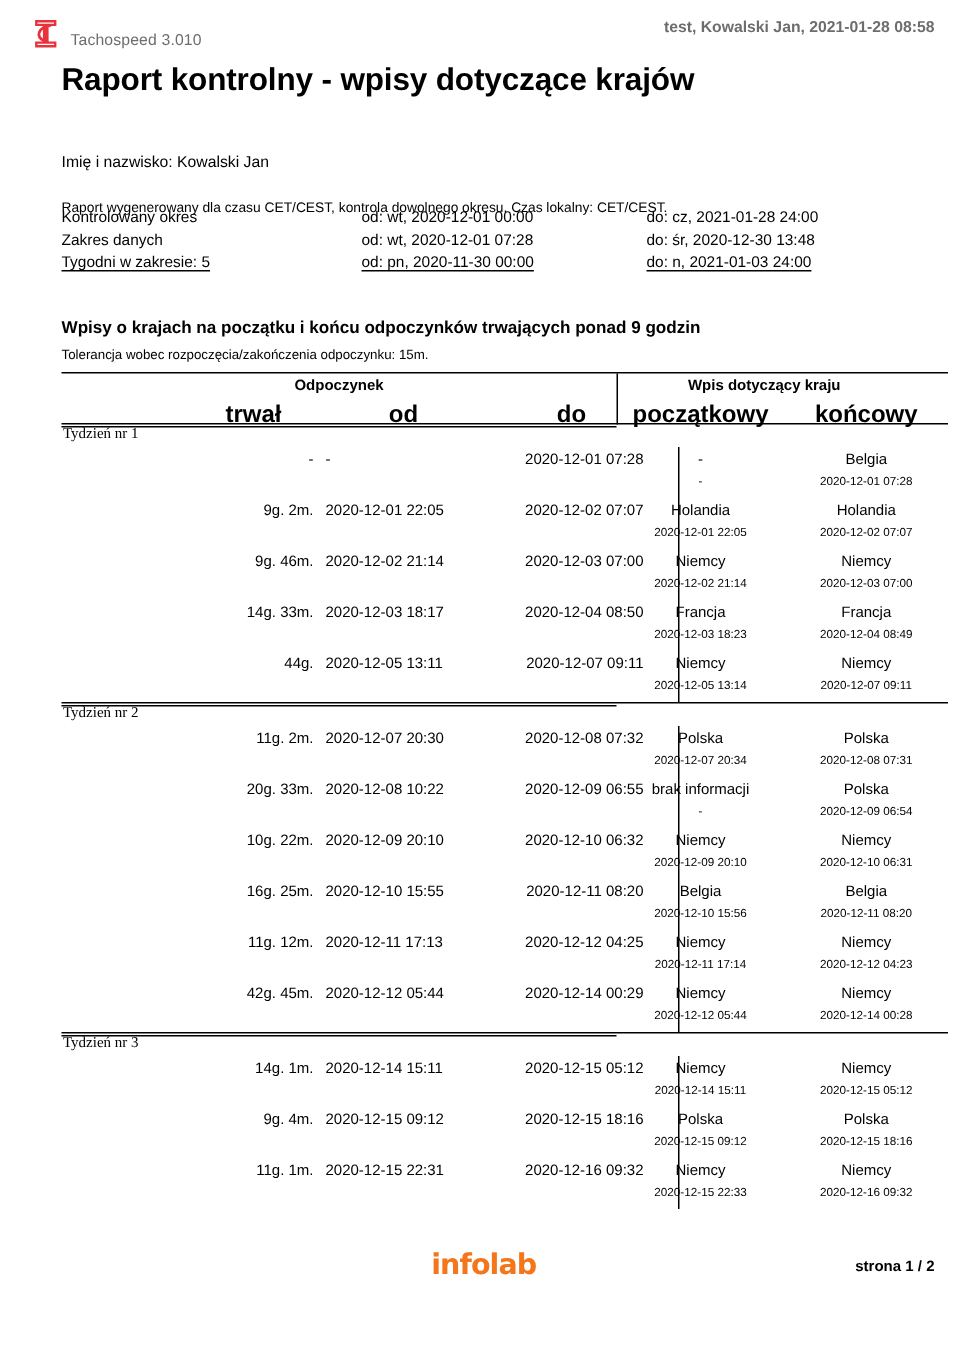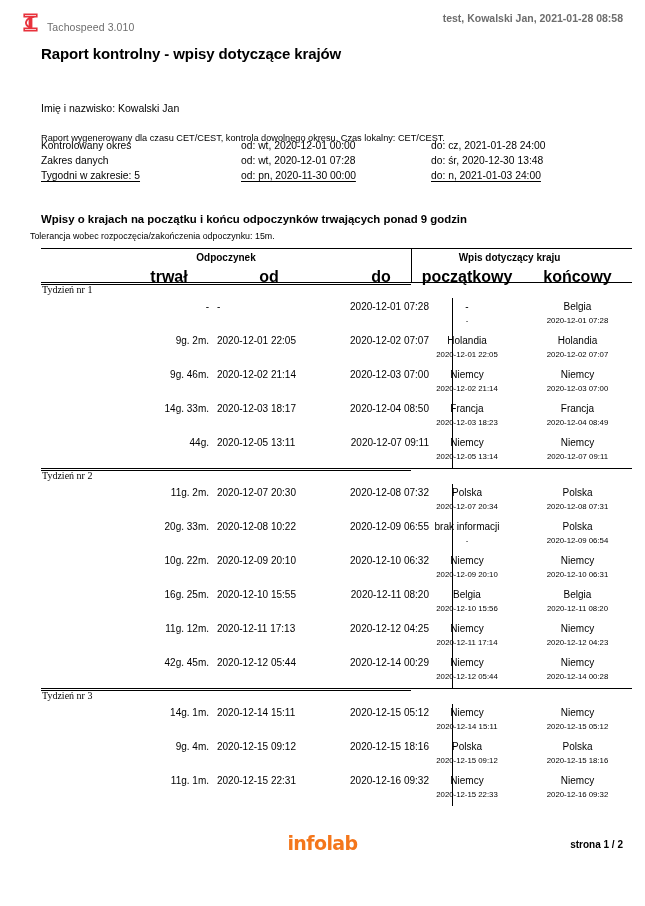--- a/index.html
+++ b/index.html
@@ -24,21 +24,21 @@
     white-space:nowrap;
   }
   .meta-right {
     position:absolute; right:22px; top:2px;
     font-size:10.5px; color:#6d6d6d; font-weight:bold; white-space:nowrap;
   }
 
   
   .doc-title {
     position:absolute; left:41px; top:44px; width:430px;
-    font-size:15px; font-weight:bold; line-height:20px; letter-spacing:-0.1px;
+    font-size:21px; font-weight:bold; line-height:20px; letter-spacing:-0.1px;
   }
 
   
   .ident-name {
     position:absolute; left:41px; top:102px;
     font-size:10.5px; font-weight:400; white-space:nowrap;
   }
   .ident-sub {
     position:absolute; left:41px; top:118px;
     font-size:9.2px; font-weight:400; white-space:nowrap;margin-top:15px;
@@ -63,21 +63,21 @@
     text-decoration:underline; text-underline-offset:2px;
     color:transparent;
   }
 
   
   .sec-title {
     position:absolute; left:41px; top:213px;
     font-size:11.4px; font-weight:bold; white-space:nowrap;
   }
   .sec-sub {
-    position:absolute; left:30px; top:231px;
+    position:absolute; left:41px; top:231px;
     font-size:8.9px; font-weight:400; white-space:nowrap;
   }
 
   
   .tbl {
     position:absolute; left:41px; top:248px; width:591px;
   }
   .thead { position:relative; border-top:1.4px solid #000; height:34px; }
   .thead .grp {
     position:absolute; top:3px; font-size:10px; font-weight:bold;

